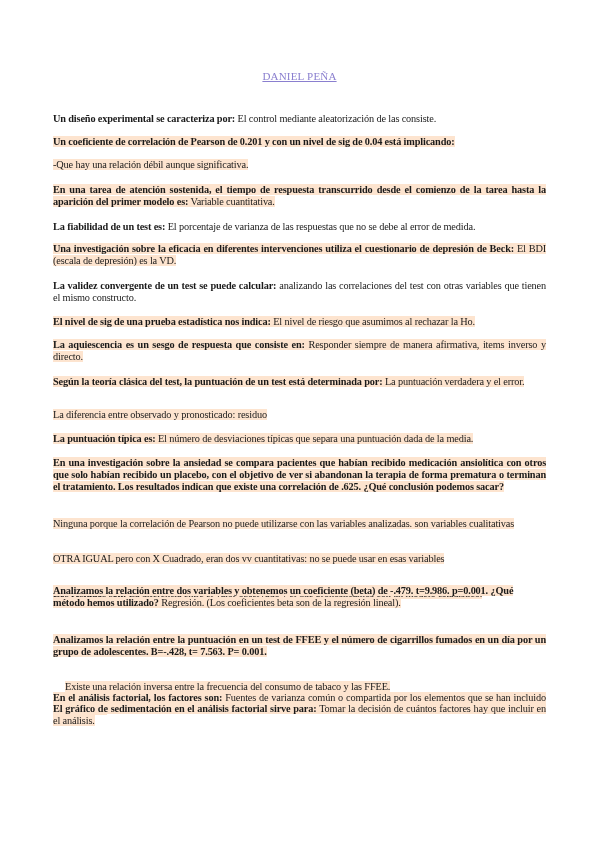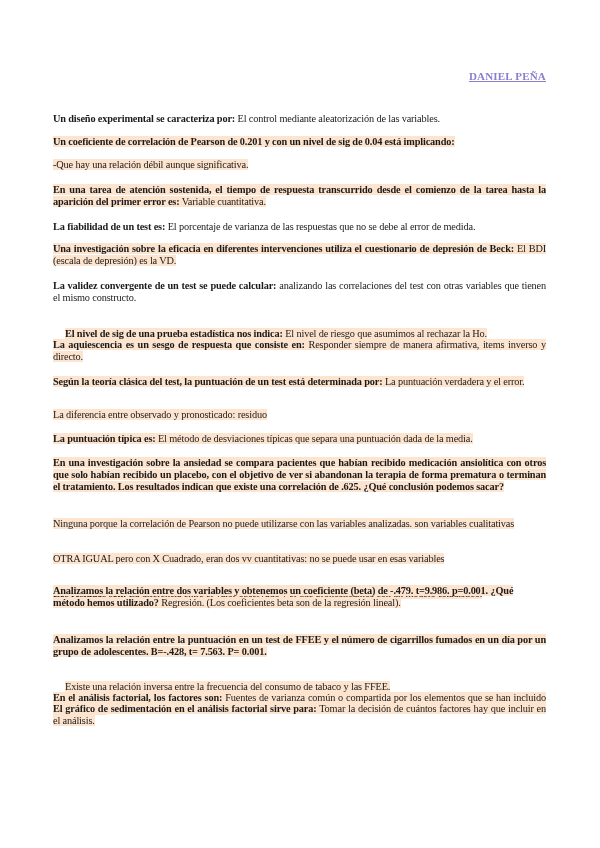--- a/index.html
+++ b/index.html
@@ -4,61 +4,61 @@
   <style>
     html, body { margin: 0; padding: 0; background: #ffffff; }
     body {
       width: 600px; height: 848px; overflow: hidden; position: relative;
       font-family: "Liberation Serif", "DejaVu Serif", serif;
       color: #1a1a1a;
     }
     .page { position: absolute; left: 53px; top: 0; width: 493px; }
     .title {
       position: absolute; left: 0; width: 493px; top: 70px;
-      text-align: right; font-size: 11px; font-weight: bold;
+      text-align: center; font-size: 11px; font-weight: normal;
       color: #8a7fcf; text-decoration: underline; letter-spacing: 0.2px;
     }
     .para {
       position: absolute; left: 0; width: 493px;
       font-size: 10.3px; line-height: 11.8px; text-align: justify;
       letter-spacing: -0.15px;
     }
     .para.nojust { text-align: left; }
     .hl { background: #fde4cf; }
     .q { font-weight: bold; }
   </style>
 </head>
 <body>
 
 <div class="page">
   <div class="title">DANIEL PEÑA</div>
 
-  <p class="para nojust" style="top:113px;margin:0"><span class="q">Un diseño experimental se caracteriza por:</span><span> El control mediante aleatorización de las variables.</span></p>
+  <p class="para nojust" style="top:113px;margin:0"><span class="q">Un diseño experimental se caracteriza por:</span><span> El control mediante aleatorización de las consiste.</span></p>
 
   <p class="para nojust" style="top:136px;margin:0"><span class="hl q">Un coeficiente de correlación de Pearson de 0.201 y con un nivel de sig de 0.04 está implicando:</span></p>
 
   <p class="para nojust" style="top:159px;margin:0"><span class="hl">-Que hay una relación débil aunque significativa.</span></p>
 
-  <p class="para" style="top:184px;margin:0"><span class="hl"><span class="q">En una tarea de atención sostenida, el tiempo de respuesta transcurrido desde el comienzo de la tarea hasta la aparición del primer error es:</span><span> Variable cuantitativa.</span></span></p>
+  <p class="para" style="top:184px;margin:0"><span class="hl"><span class="q">En una tarea de atención sostenida, el tiempo de respuesta transcurrido desde el comienzo de la tarea hasta la aparición del primer modelo es:</span><span> Variable cuantitativa.</span></span></p>
 
   <p class="para nojust" style="top:221px;margin:0"><span class="q">La fiabilidad de un test es:</span><span> El porcentaje de varianza de las respuestas que no se debe al error de medida.</span></p>
 
   <p class="para" style="top:243px;margin:0"><span class="hl"><span class="q">Una investigación sobre la eficacia en diferentes intervenciones utiliza el cuestionario de depresión de Beck:</span><span> El BDI (escala de depresión) es la VD.</span></span></p>
 
   <p class="para" style="top:280px;margin:0"><span class="q">La validez convergente de un test se puede calcular:</span><span> analizando las correlaciones del test con otras variables que tienen el mismo constructo.</span></p>
 
-  <p class="para nojust" style="top:316px;margin:12px"><span class="hl"><span class="q">El nivel de sig de una prueba estadística nos indica:</span><span> El nivel de riesgo que asumimos al rechazar la Ho.</span></span></p>
+  <p class="para nojust" style="top:316px;margin:0"><span class="hl"><span class="q">El nivel de sig de una prueba estadística nos indica:</span><span> El nivel de riesgo que asumimos al rechazar la Ho.</span></span></p>
 
   <p class="para" style="top:339px;margin:0"><span class="hl"><span class="q">La aquiescencia es un sesgo de respuesta que consiste en:</span><span> Responder siempre de manera afirmativa, items inverso y directo.</span></span></p>
 
   <p class="para" style="top:376px;margin:0"><span class="hl"><span class="q">Según la teoría clásica del test, la puntuación de un test está determinada por:</span><span> La puntuación verdadera y el error.</span></span></p>
 
   <p class="para nojust" style="top:409px;margin:0"><span class="hl">La diferencia entre observado y pronosticado: residuo</span></p>
 
-  <p class="para nojust" style="top:433px;margin:0"><span class="hl"><span class="q">La puntuación típica es:</span><span> El método de desviaciones típicas que separa una puntuación dada de la media.</span></span></p>
+  <p class="para nojust" style="top:433px;margin:0"><span class="hl"><span class="q">La puntuación típica es:</span><span> El número de desviaciones típicas que separa una puntuación dada de la media.</span></span></p>
 
   <p class="para" style="top:457px;margin:0"><span class="hl q">En una investigación sobre la ansiedad se compara pacientes que habían recibido medicación ansiolítica con otros que solo habían recibido un placebo, con el objetivo de ver si abandonan la terapia de forma prematura o terminan el tratamiento. Los resultados indican que existe una correlación de .625. ¿Qué conclusión podemos sacar?</span></p>
 
   <p class="para" style="top:518px;margin:0"><span class="hl">Ninguna porque la correlación de Pearson no puede utilizarse con las variables analizadas. son variables cualitativas</span></p>
 
   <p class="para nojust" style="top:553px;margin:0"><span class="hl">OTRA IGUAL pero con X Cuadrado, eran dos vv cuantitativas: no se puede usar en esas variables</span></p>
 
   <p class="para nojust" style="top:588px;margin:0"><span class="hl"><span class="q">Los residuos son:</span><span> La diferencia entre el valor observado y el que pronosticamos con un modelo estadístico.</span></span></p>
 
   <p class="para nojust" style="top:585px;margin:0"><span class="hl"><span class="q">Analizamos la relación entre dos variables y obtenemos un coeficiente (beta) de -.479. t=9.986. p=0.001. ¿Qué método hemos utilizado?</span><span> Regresión. (Los coeficientes beta son de la regresión lineal).</span></span></p>

